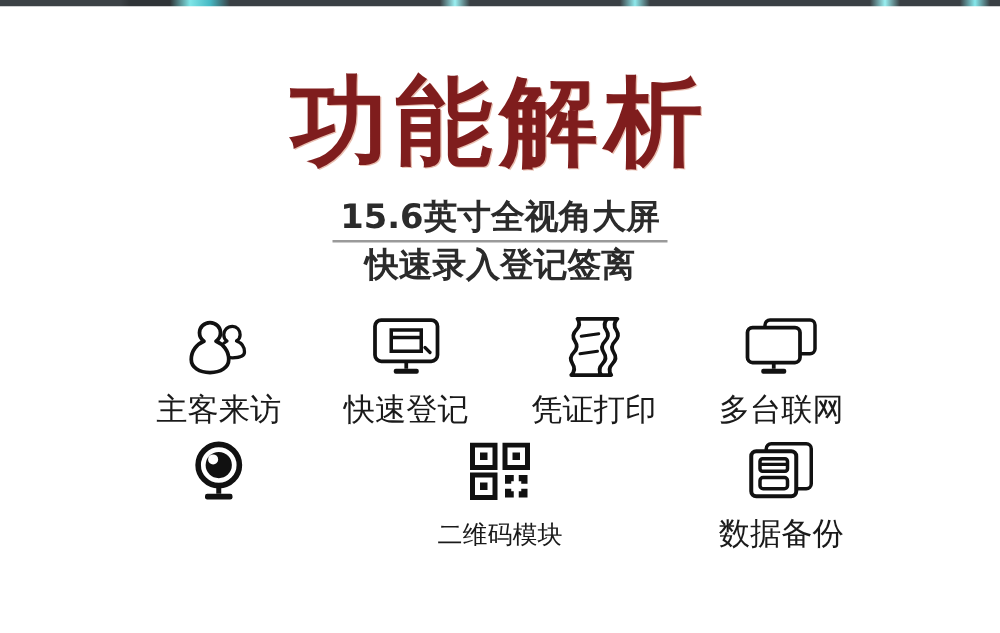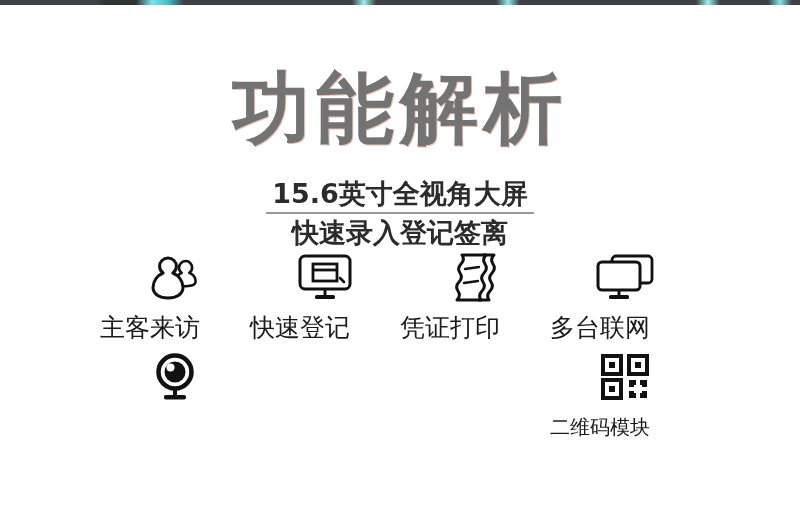--- a/index.html
+++ b/index.html
@@ -35,28 +35,28 @@
   }
 
   
   .header {
     position: absolute;
     top: 0; left: 0;
     width: 800px;
     text-align: center;
   }
   .main-title {
-    margin: 18px;
+    margin: 8px;
     padding-top: 47px;
     font-family: "DejaVu Sans", "Liberation Sans", sans-serif;
     font-weight: 700;
     font-size: 78px;
     line-height: 86px;
     letter-spacing: 6px;
-    color: #737373;
+    color: #7f1d1d;
     text-shadow: 1px 1px 0 rgba(190,70,30,.35);
   }
   .sub-wrap {
     margin: 0 auto;
     width: 268px;
     padding-top: 8px;
   }
   .sub-line-1, .sub-line-2 {
     margin: 0;
     color: #2b2b2b;
@@ -84,20 +84,21 @@
   .feature-row {
     display: flex;
     justify-content: space-between;
     align-items: flex-start;
     margin-bottom: 8px;
   }
   .feature-cell {
     width: 150px;
     display: flex;
     flex-direction: column;
+    align-items: center;
   }
   .feature-icon {
     height: 52px;
     display: flex;
     align-items: center;
     justify-content: center;
   }
   .feature-label {
     margin-top: 9px;
     font-family: "DejaVu Sans", "Liberation Sans", sans-serif;
@@ -208,16 +209,28 @@
           <rect x="39" y="26" width="7" height="7" fill="#111"></rect>
           <rect x="28" y="37" width="7" height="7" fill="#111"></rect>
           <rect x="39" y="37" width="7" height="7" fill="#111"></rect>
           <rect x="33" y="31" width="8" height="8" fill="#ffffff"></rect>
         </svg>
       </div>
       <div class="feature-label small">二维码模块</div>
     </div>
 
 
+    <div class="feature-cell">
+      <div class="feature-icon">
+        <svg width="52" height="48" viewBox="0 0 52 48">
+          <rect x="14" y="2" width="36" height="36" rx="4" ry="4" fill="#ffffff" stroke="#111" stroke-width="2.8"></rect>
+          <rect x="2" y="8" width="36" height="36" rx="4" ry="4" fill="#ffffff" stroke="#111" stroke-width="3.2"></rect>
+          <rect x="9" y="14" width="22" height="10" rx="2" ry="2" fill="none" stroke="#111" stroke-width="2.8"></rect>
+          <line x1="9" y1="18.5" x2="31" y2="18.5" stroke="#111" stroke-width="2.6"></line>
+          <rect x="9" y="29" width="22" height="9" rx="2.5" ry="2.5" fill="none" stroke="#111" stroke-width="2.8"></rect>
+        </svg>
+      </div>
+      <div class="feature-label">数据备份</div>
+    </div>
 
   </div>
 
 </div>
 
 </body></html>

